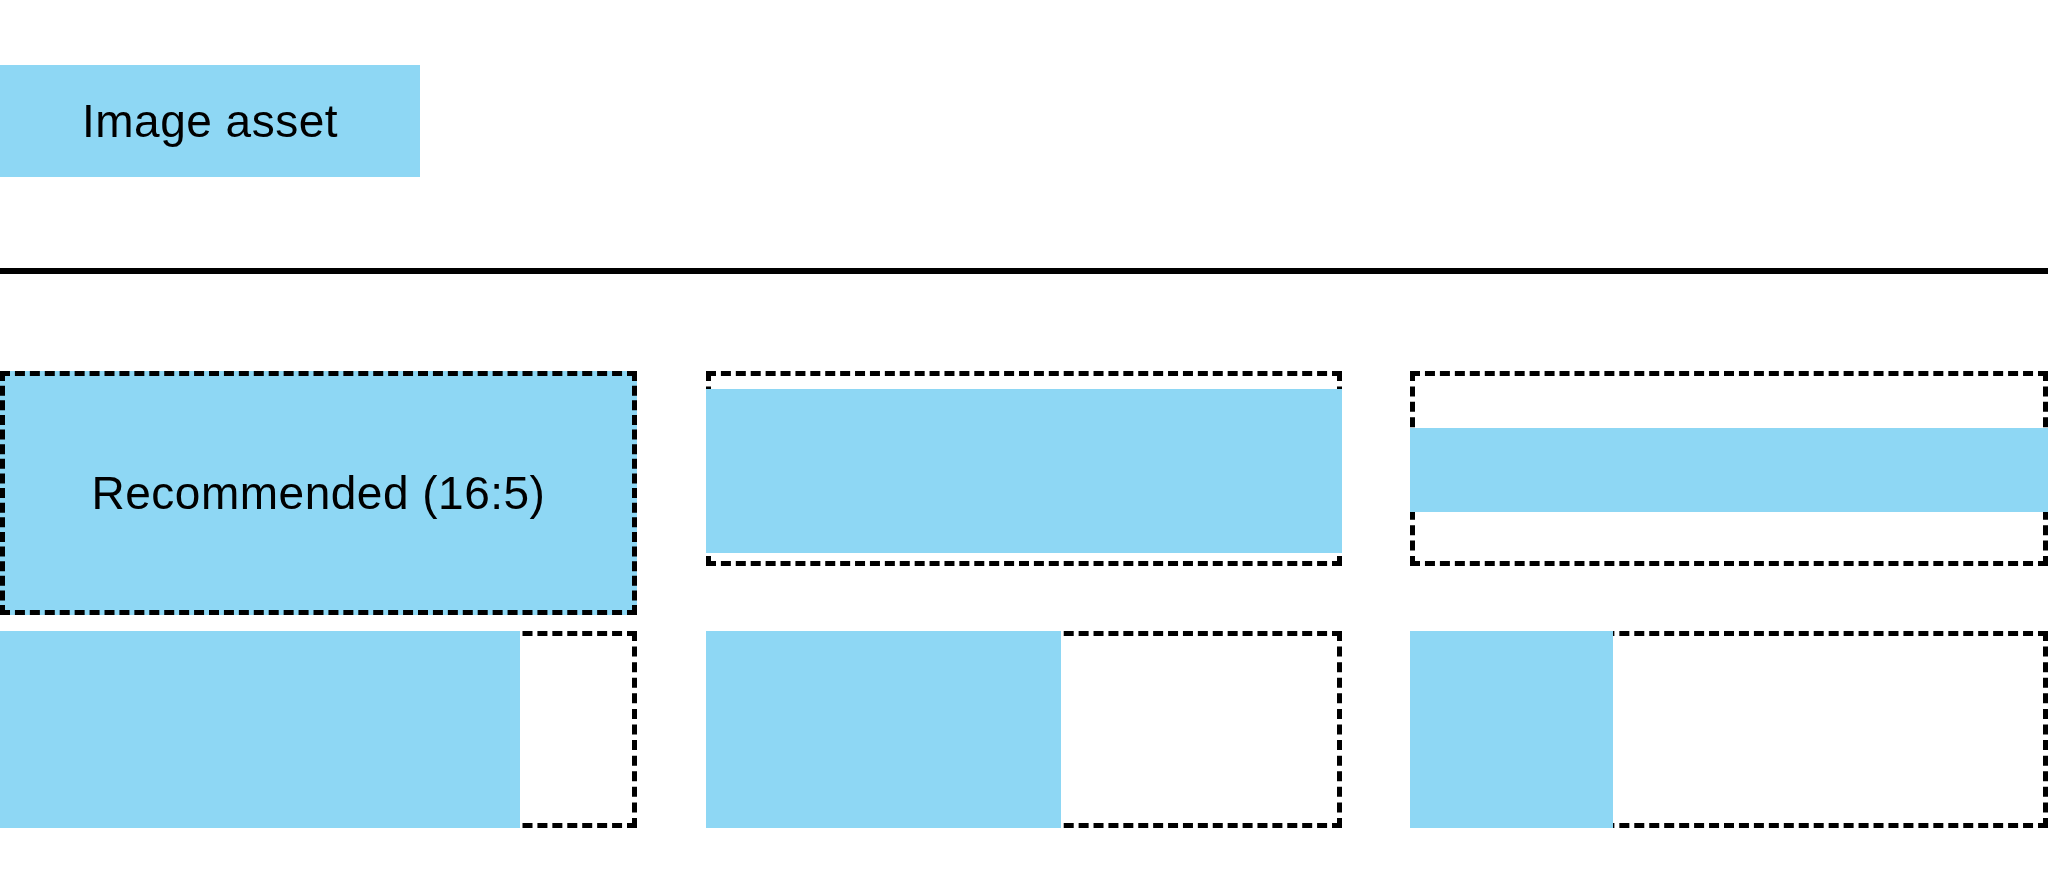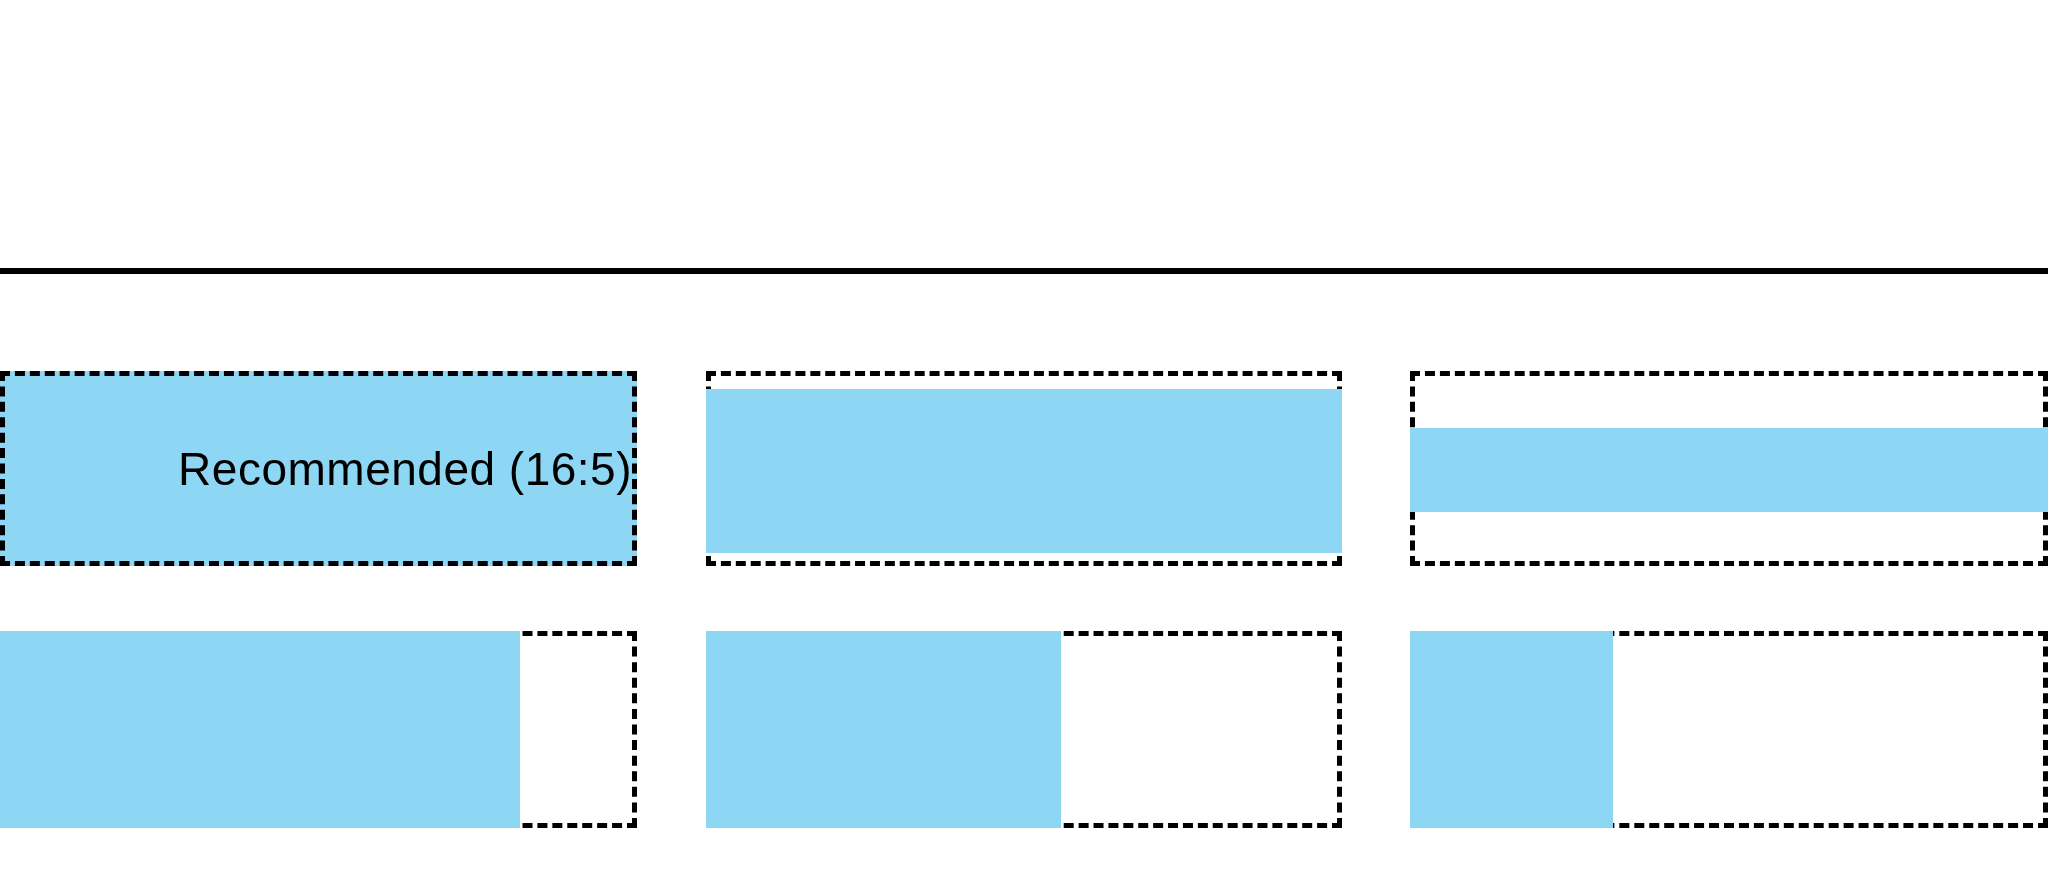--- a/index.html
+++ b/index.html
@@ -47,23 +47,23 @@
     position:absolute;
     border:5px dashed var(--ink);
     background:var(--bg);
   }
   .box .fill{
     position:absolute;
     background:var(--asset-blue);
   }
   
   .box-recommended{
-    left:0; top:371px; width:637px; height:195px;
+    left:0; top:371px; width:637px; height:244px;
     background:var(--asset-blue);           
-    display:flex; align-items:center; justify-content:flex-end;
+    display:flex; align-items:center; justify-content:center;
   }
   .box-wide-inset{ left:706px; top:371px; width:636px; height:195px; }
   .box-wide-inset .fill{ left:-5px; right:-5px; top:13px; height:164px; }
 
   .box-band{ left:1410px; top:371px; width:638px; height:195px; }
   .box-band .fill{ left:-5px; right:-5px; top:52px; height:84px; }
 
   
   .box-left-80{ left:0; top:631px; width:637px; height:197px; }
   .box-left-80 .fill{ left:-5px; top:-5px; bottom:-5px; width:520px; }
@@ -72,20 +72,23 @@
   .box-left-55 .fill{ left:-5px; top:-5px; bottom:-5px; width:355px; }
 
   .box-left-31{ left:1410px; top:631px; width:638px; height:197px; }
   .box-left-31 .fill{ left:-5px; top:-5px; bottom:-5px; width:203px; }
 </style>
 </head>
 <body>
 
 <div id="canvas">
 
+  <div class="legend-swatch">
+    <span class="label">Image asset</span>
+  </div>
 
 
   <div class="divider"></div>
 
   <div class="box box-recommended">
     <span class="label">Recommended (16:5)</span>
   </div>
 
   <div class="box box-wide-inset">
     <div class="fill"></div>

